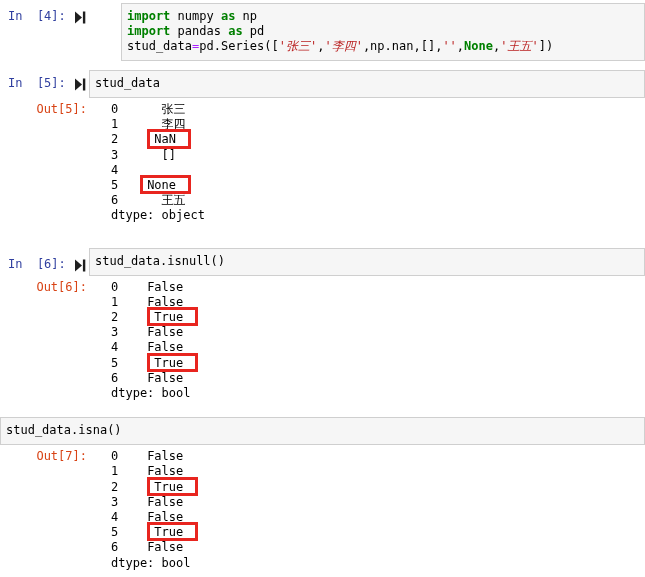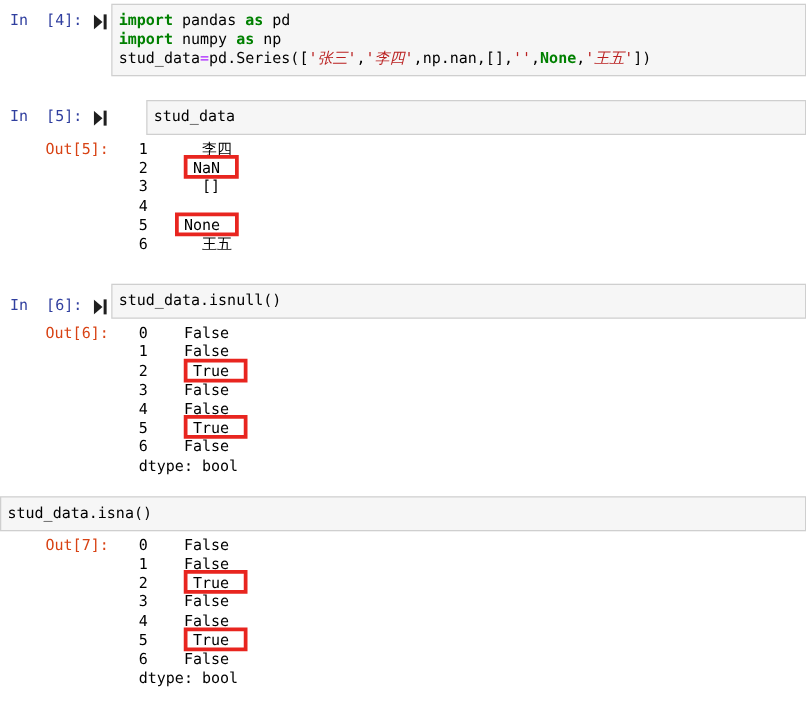--- a/index.html
+++ b/index.html
@@ -4,22 +4,22 @@
 <style>
   html,body{margin:0;padding:0;background:#fff;}
   body{
     width:645px;height:577px;overflow:hidden;
     font-family:"DejaVu Sans Mono","Liberation Mono",monospace;
     font-size:12px;color:var(--text,#000);
   }
   #notebook{width:645px;}
 
   .cell-in{display:flex;align-items:stretch;}
-  .cell1{margin-top:3px;}
-  .cell2{margin-top:19px;gap:28px;}
+  .cell1{margin-top:3px;gap:32px;}
+  .cell2{margin-top:9px;}
   .cell3{margin-top:24px;align-items:center;}
   .cell4{margin-top:16px;}
 
   .prompt-col{flex:0 0 89px;width:89px;position:relative;box-sizing:border-box;}
   .in-label{
     color:var(--in-prompt,#303f9f);
     white-space:pre;line-height:15px;padding:6px 0 0 8px;
   }
   .run-icon{position:absolute;top:8px;right:3px;width:11px;height:13px;cursor:pointer;}
   .run-icon svg{display:block;}
@@ -59,22 +59,22 @@
       <div class="prompt-col">
         <div class="in-label">In  [4]:</div>
         <div class="run-icon">
           <svg width="11" height="13" viewBox="0 0 11 13">
             <polygon points="0,0.5 7,6.5 0,12.5" fill="#1f1f1f"></polygon>
             <rect x="7.9" y="0.5" width="2.4" height="12" fill="#1f1f1f"></rect>
           </svg>
         </div>
       </div>
       <div class="inbox">
+        <div class="code-line"><span class="tk-kw">import</span><span class="tk-p"> numpy </span><span class="tk-kw">as</span><span class="tk-p"> np</span></div>
         <div class="code-line"><span class="tk-kw">import</span><span class="tk-p"> pandas </span><span class="tk-kw">as</span><span class="tk-p"> pd</span></div>
-        <div class="code-line"><span class="tk-kw">import</span><span class="tk-p"> numpy </span><span class="tk-kw">as</span><span class="tk-p"> np</span></div>
         <div class="code-line"><span class="tk-p">stud_data</span><span class="tk-op">=</span><span class="tk-p">pd.Series([</span><span class="tk-str">'张三'</span><span class="tk-p">,</span><span class="tk-str">'李四'</span><span class="tk-p">,np.nan,[],</span><span class="tk-str">''</span><span class="tk-p">,</span><span class="tk-kw">None</span><span class="tk-p">,</span><span class="tk-str">'王五'</span><span class="tk-p">])</span></div>
       </div>
     </div>
     <div class="cell-in cell2">
       <div class="prompt-col">
         <div class="in-label">In  [5]:</div>
         <div class="run-icon">
           <svg width="11" height="13" viewBox="0 0 11 13">
             <polygon points="0,0.5 7,6.5 0,12.5" fill="#1f1f1f"></polygon>
             <rect x="7.9" y="0.5" width="2.4" height="12" fill="#1f1f1f"></rect>
@@ -83,26 +83,28 @@
       </div>
       <div class="inbox">
         <div class="code-line"><span class="tk-p">stud_data</span></div>
       </div>
     </div>
     <div class="cell-out">
       <div class="prompt-col">
         <div class="out-label">Out[5]:</div>
       </div>
       <div class="outbox">
+        <div class="out-line"><span class="series-prefix">0      </span><span class="series-value">张三</span></div>
         <div class="out-line"><span class="series-prefix">1      </span><span class="series-value">李四</span></div>
         <div class="out-line"><span class="series-prefix">2     </span><span class="series-value">NaN<span class="hlbox"></span></span></div>
         <div class="out-line"><span class="series-prefix">3      </span><span class="series-value">[]</span></div>
         <div class="out-line"><span class="series-prefix">4</span><span class="series-value"></span></div>
         <div class="out-line"><span class="series-prefix">5    </span><span class="series-value">None<span class="hlbox"></span></span></div>
         <div class="out-line"><span class="series-prefix">6      </span><span class="series-value">王五</span></div>
+        <div class="out-line"><span class="series-prefix">dtype: object</span><span class="series-value"></span></div>
       </div>
     </div>
     <div class="cell-in cell3">
       <div class="prompt-col">
         <div class="in-label">In  [6]:</div>
         <div class="run-icon">
           <svg width="11" height="13" viewBox="0 0 11 13">
             <polygon points="0,0.5 7,6.5 0,12.5" fill="#1f1f1f"></polygon>
             <rect x="7.9" y="0.5" width="2.4" height="12" fill="#1f1f1f"></rect>
           </svg>

